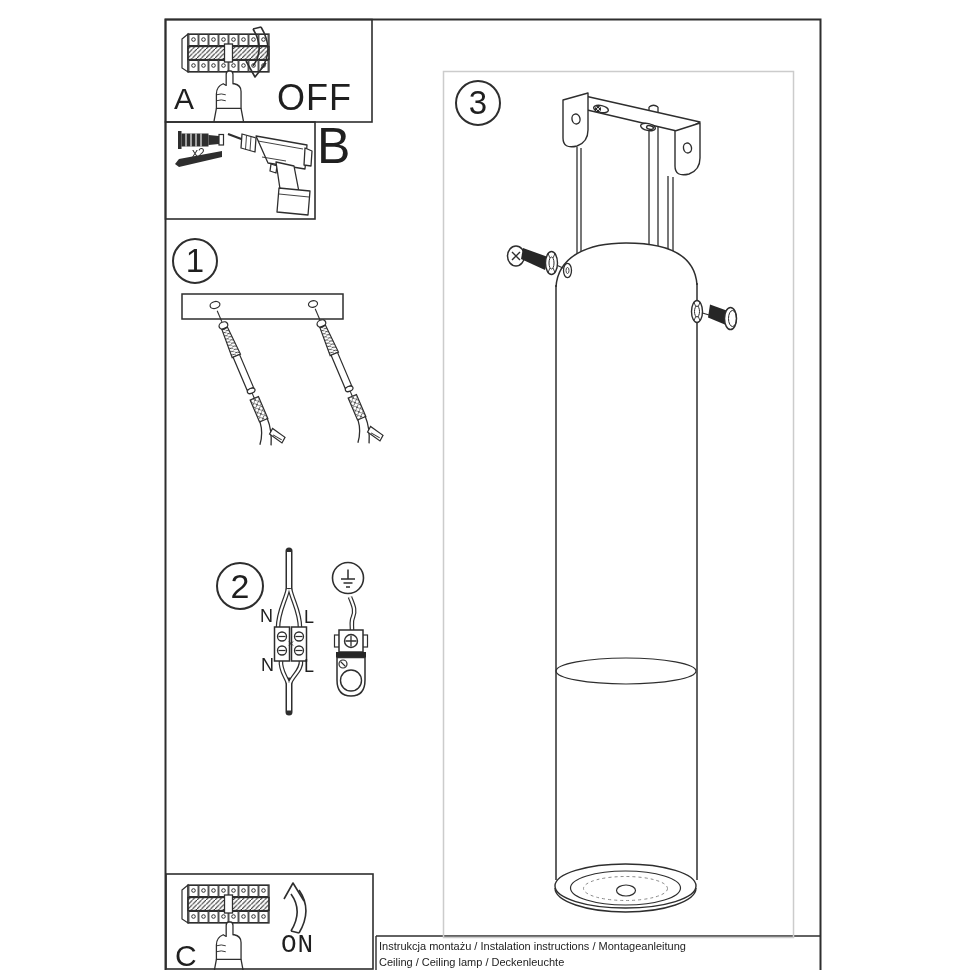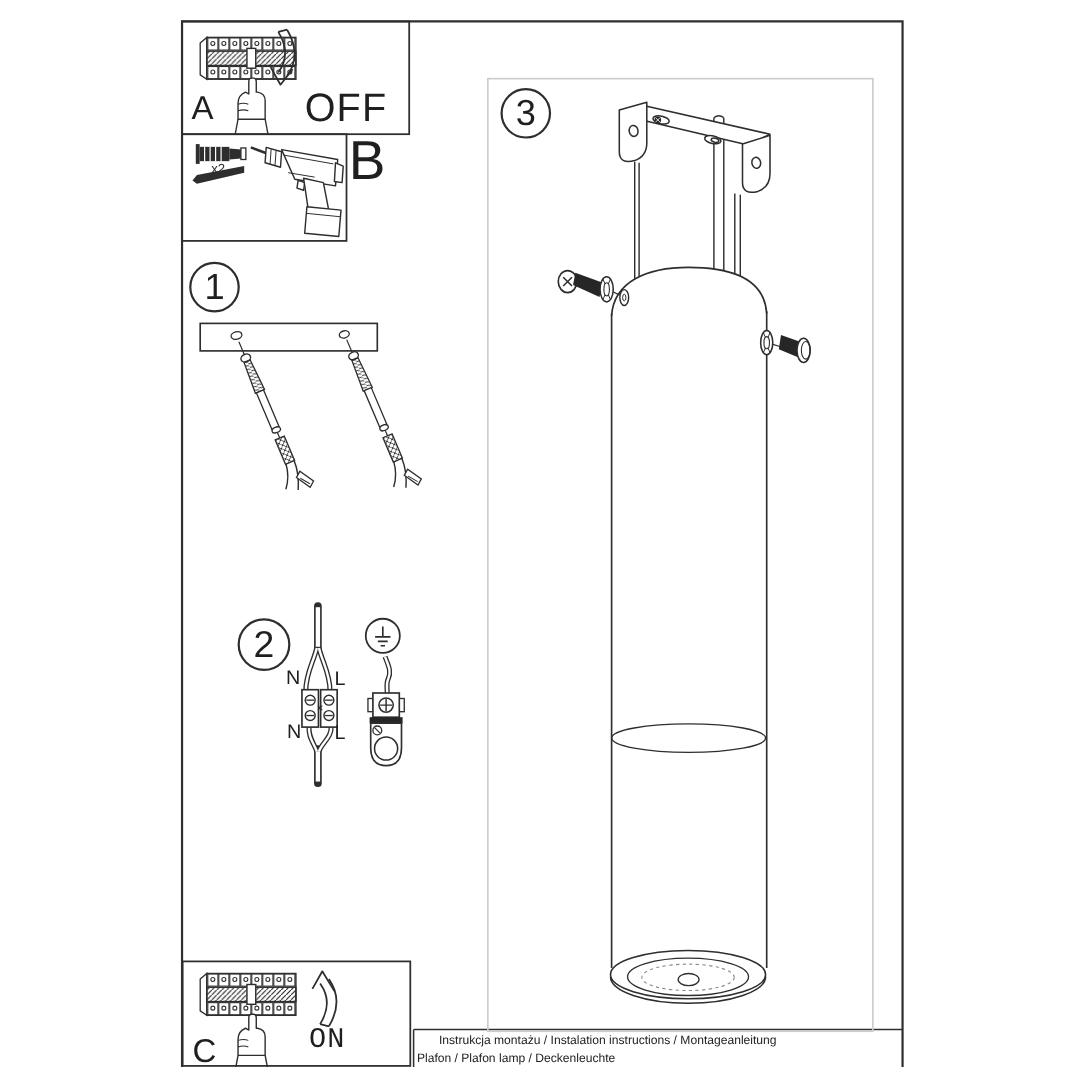--- a/index.html
+++ b/index.html
@@ -17,21 +17,21 @@
           display:flex;align-items:center;justify-content:center;background:#fff;}
   .c1{left:172px;top:238px;width:42px;height:42px;font-size:33px;}
   .c2{left:216px;top:562px;width:44px;height:44px;font-size:34px;}
   .c3{left:455px;top:80px;width:42px;height:42px;font-size:33px;}
   .wl{position:absolute;font-size:18px;}
   .t-ntop{left:260px;top:607px;}
   .t-ltop{left:304px;top:608px;}
   .t-nbot{left:261px;top:656px;}
   .t-lbot{left:304px;top:657px;}
   .foot{position:absolute;font-size:11px;color:#222;}
-  .f1{left:379px;top:940px;margin-left:20px;}
+  .f1{left:379px;top:940px;}
   .f2{left:379px;top:956px;}
 </style>
 </head>
 <body>
 
 <div class="sheet">
 
 <svg width="970" height="970" viewBox="0 0 970 970">
   <defs>
     <pattern id="hatch" width="4.5" height="4.5" patternUnits="userSpaceOnUse">
@@ -293,15 +293,15 @@
 
 <div class="txt wl t-ntop">N</div>
 <div class="txt wl t-ltop">L</div>
 <div class="txt wl t-nbot">N</div>
 <div class="txt wl t-lbot">L</div>
 
 <div class="txt t-c">C</div>
 <div class="txt t-on">ON</div>
 
 <div class="foot f1">Instrukcja montażu / Instalation instructions / Montageanleitung</div>
-<div class="foot f2">Plafon / Plafon lamp / Deckenleuchte</div>
+<div class="foot f2">Ceiling / Ceiling lamp / Deckenleuchte</div>
 
 </div>
 
 </body></html>

